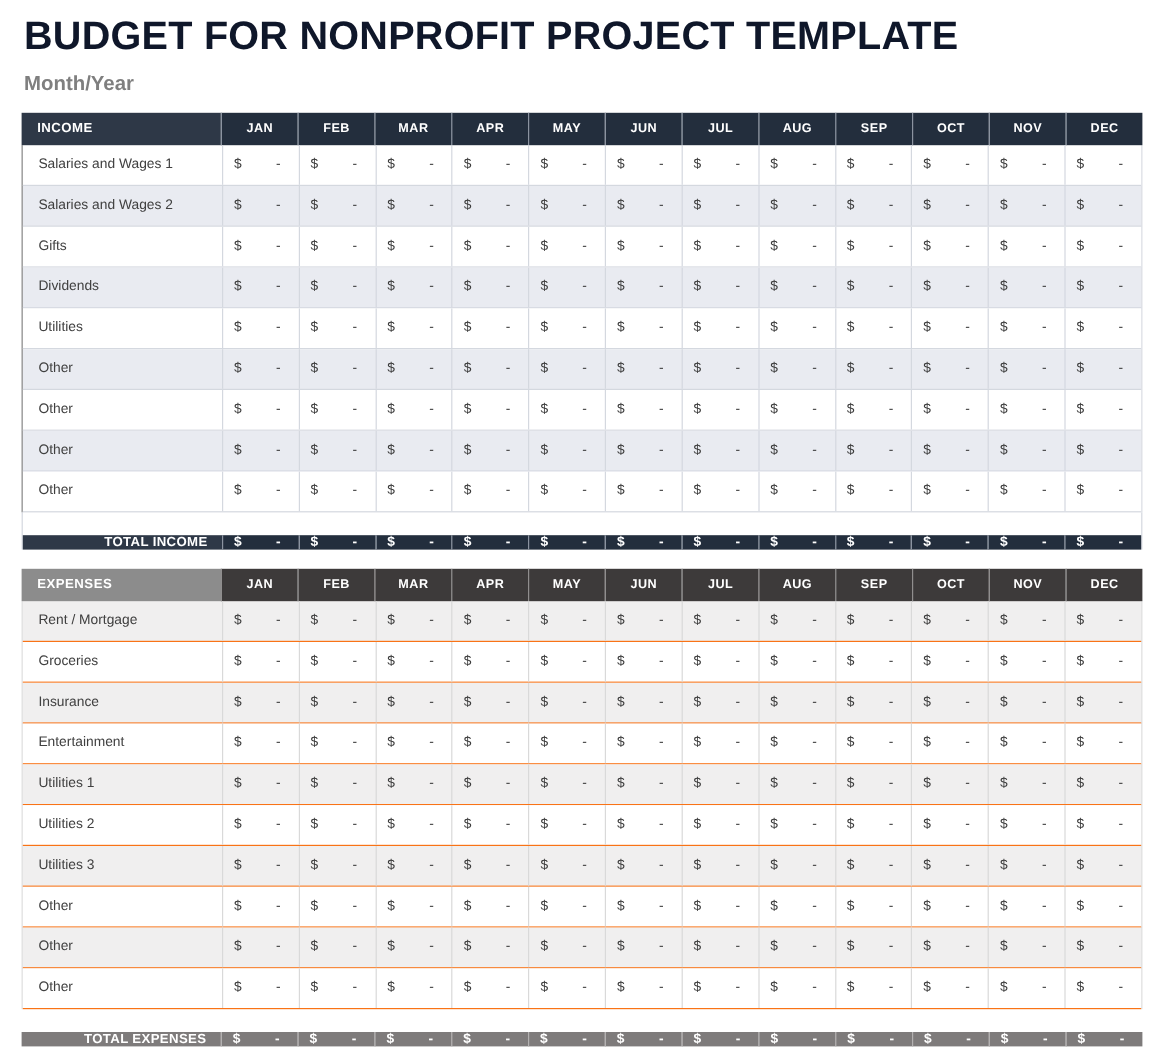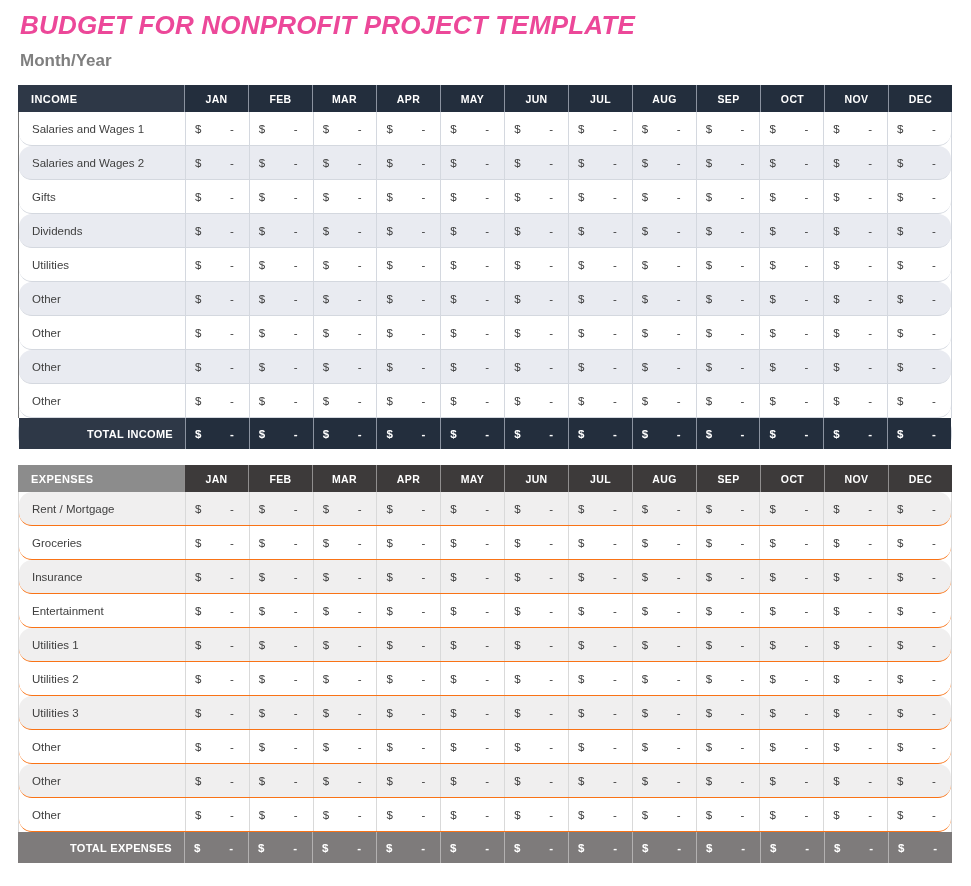--- a/index.html
+++ b/index.html
@@ -7,39 +7,38 @@
   body {
     width: 971px;
     height: 886px;
     background: #ffffff;
     font-family: "Liberation Sans", sans-serif;
     overflow: hidden;
   }
   .sheet { padding: 6px 19px 0 18px; }
 
   .page-title {
-    font-size: 26px;
+    font-size: 33px;
     font-weight: bold;
-    color: #ec4899;
+    color: #0f172a;
     letter-spacing: 0.2px;
     margin: 4px 0 0 2px;
     line-height: 1.2;
-    font-style: italic;
   }
   .page-subtitle {
     font-size: 17px;
     font-weight: bold;
     color: #7f7f7f;
     margin: 10px 0 14px 2px;
   }
 
   .budget-table { width: 934px; }
   .budget-table.expenses { margin-top: 16px; }
 
-  .trow { display: flex; width: 100%; border-radius: 13px; }
+  .trow { display: flex; width: 100%; }
   .label-col { flex: 0 0 166px; }
   .month-col { flex: 1 1 0; min-width: 0; }
 
   
   .head-row { height: 27px; }
   .head-row .label-col {
     display: flex; align-items: center;
     padding-left: 13px;
     color: #ffffff; font-weight: bold; font-size: 11px; letter-spacing: 0.4px;
   }
@@ -75,21 +74,21 @@
   }
   .value-cell {
     display: flex; align-items: center; justify-content: space-between;
     padding: 0 15px 0 9px;
     font-size: 11.5px; color: #3b3b3b;
     cursor: cell;
   }
   .value-cell .cur, .value-cell .val { pointer-events: none; }
 
   
-  .total-row { height: 31px; }
+  .total-row { height: 31px; align-items: flex-end; }
   .total-row .label-col {
     display: flex; align-items: center; justify-content: flex-end;
     padding-right: 12px;
     color: #ffffff; font-weight: bold; font-size: 11px; letter-spacing: 0.3px;
   }
   .total-row .value-cell {
     color: #ffffff; font-weight: bold; cursor: default;
   }
   .income .total-row .label-col { background: #2e3847; }
   .income .total-row .value-cell { background: #232e3d; border-left: 1px solid #8b93a0; }

